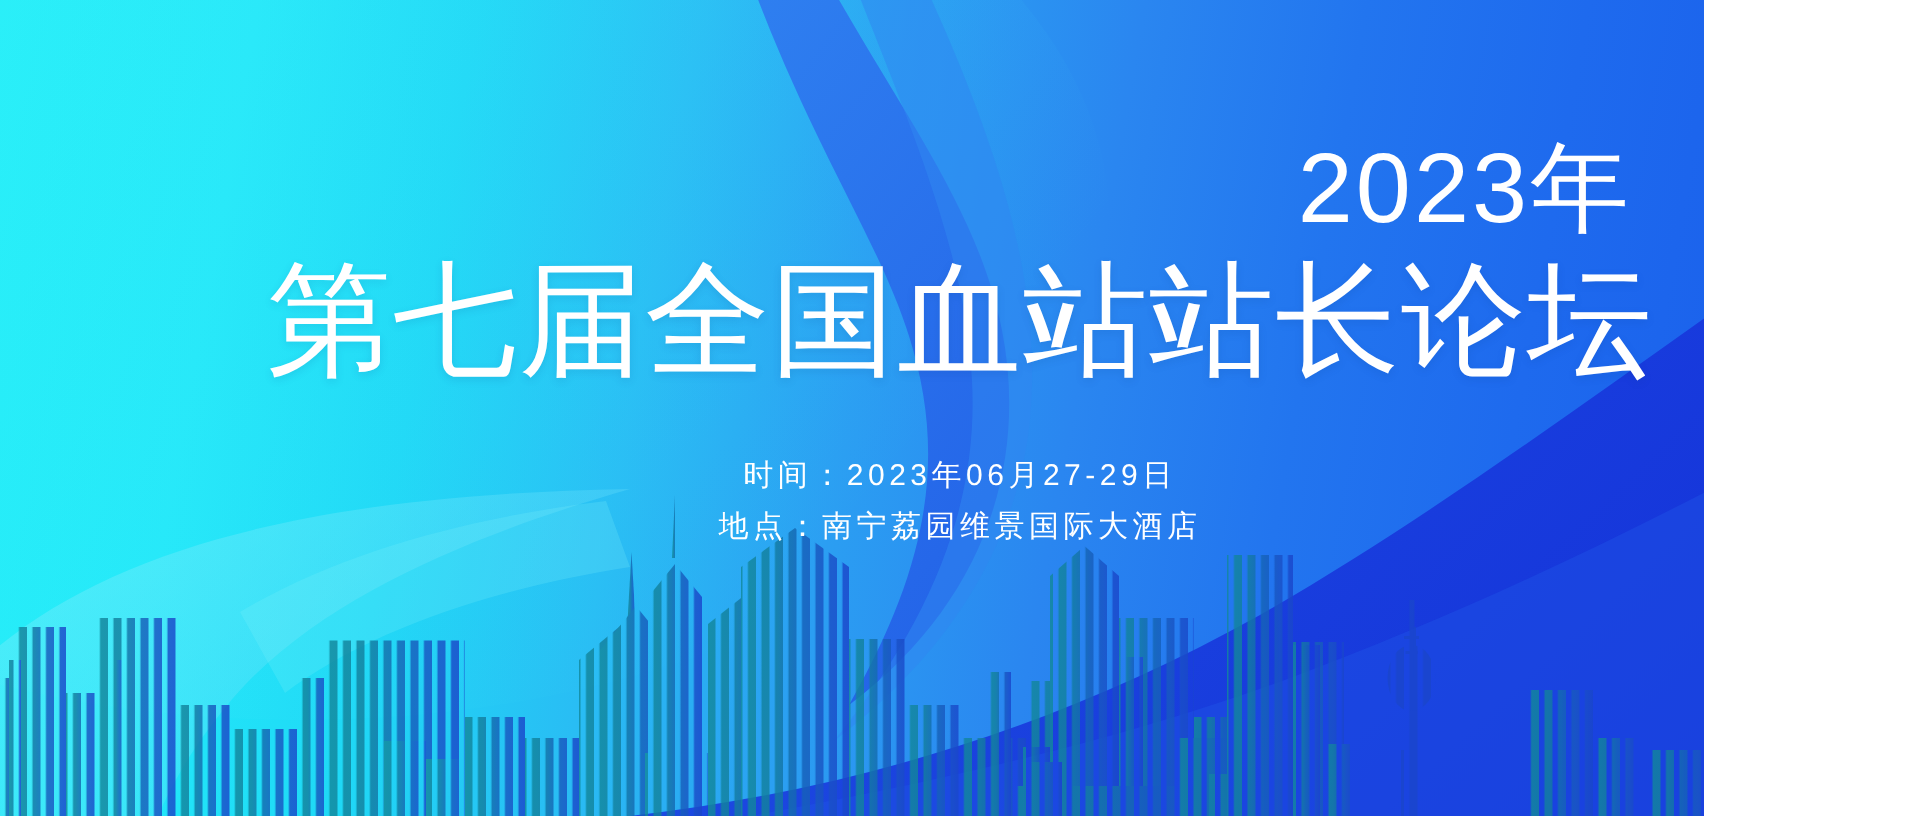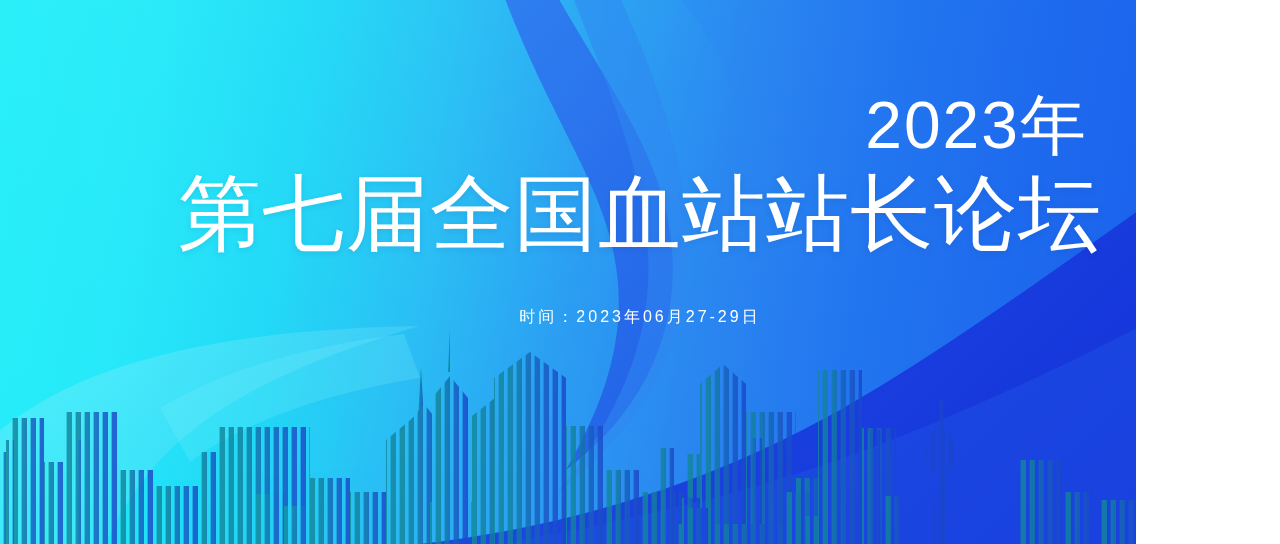--- a/index.html
+++ b/index.html
@@ -66,21 +66,21 @@
     white-space: nowrap;
     text-shadow: 0 2px 6px rgba(10,60,140,0.13);
   }
 
   .meta {
     position: absolute;
     left: 50%;
     transform: translateX(-50%);
     top: 300px;
     color: #ffffff;
-    font-size: 16px;
+    font-size: 20px;
     line-height: 34px;
     letter-spacing: 3px;
     white-space: nowrap;
     text-align: center;
   }
   .meta-line { display: block; }
 </style>
 </head>
 <body>
 
@@ -235,16 +235,17 @@
     </g>
   </svg>
 
   <div class="text-block">
     <div class="year">2023年</div>
 
     <div class="main-title">第七届全国血站站长论坛</div>
 
     <div class="meta">
       <span class="meta-line">时间：2023年06月27-29日</span>
+      <span class="meta-line">地点：南宁荔园维景国际大酒店</span>
     </div>
   </div>
 
 </div>
 
 </body></html>

